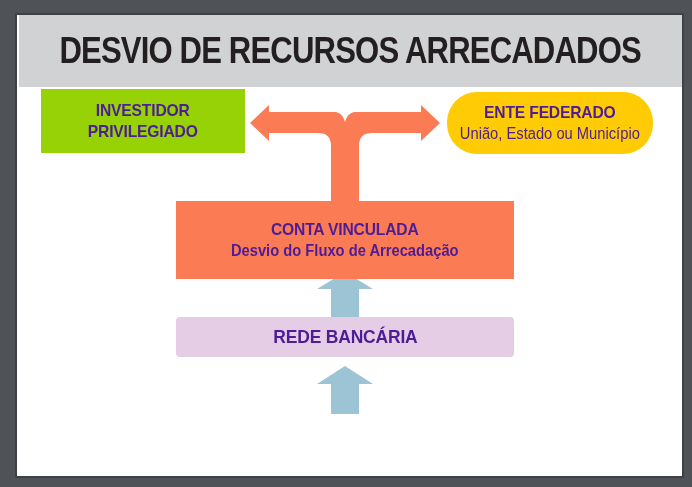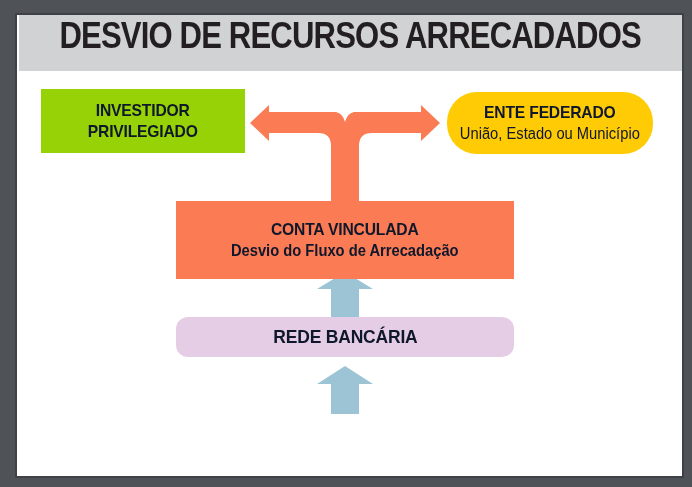--- a/index.html
+++ b/index.html
@@ -17,23 +17,23 @@
     position: absolute;
     left: 15px; top: 13px;
     width: 669px; height: 465px;
     background: #FFFFFF;
     border: 2px solid #3E4145;
     box-sizing: border-box;
   }
   .header {
     position: absolute;
     left: 2px; top: 0; right: 0;
-    height: 56px;
+    height: 72px;
     background: #D1D2D4;
-    display: flex; align-items: flex-start; justify-content: center;
+    display: flex; align-items: center; justify-content: center;
     z-index: 3;
   }
   .title {
     font-size: 37px;
     font-weight: 700;
     color: #231F20;
     letter-spacing: -1px;
     transform: scaleX(0.84);
     transform-origin: center;
     white-space: nowrap;
@@ -41,34 +41,34 @@
   .arrows-layer {
     position: absolute;
     left: 0; top: 0;
     width: 665px; height: 461px;
     z-index: 1;
   }
   .node {
     position: absolute;
     display: flex; align-items: center; justify-content: center;
     text-align: center;
-    color: #0f172a;
+    color: #4c1d95;
     z-index: 2;
     box-sizing: border-box;
   }
   .node .inner { transform: scaleX(0.92); transform-origin: center; white-space: nowrap; }
   .l1 { font-size: 17px; font-weight: 700; line-height: 1.25; letter-spacing: -0.2px; }
   .l1-big { font-size: 19px; font-weight: 700; letter-spacing: -0.2px; }
   .sub-regular { font-size: 16px; font-weight: 400; line-height: 1.25; }
   .sub-bold { font-size: 16px; font-weight: 700; line-height: 1.25; }
 
   .node-investidor { left: 24px;  top: 74px;  width: 204px; height: 64px; }
   .node-ente       { left: 430px; top: 77px;  width: 206px; height: 62px; }
   .node-conta      { left: 159px; top: 186px; width: 338px; height: 78px; }
-  .node-rede       { left: 159px; top: 302px; width: 338px; height: 40px; border-radius: 12px; }
+  .node-rede       { left: 159px; top: 302px; width: 338px; height: 40px; border-radius: 4px; }
   .node-creditos   { left: 141px; top: 395px; width: 374px; height: 41px; border-radius: 14px 14px 5px 5px; }
 </style>
 </head>
 <body>
 
 <div class="stage" style="background-color: rgb(79, 83, 87);">
 
   <div class="panel" style="background-color: rgb(255, 255, 255);">
 
     <div class="header" style="background-color: rgb(209, 210, 212);">

